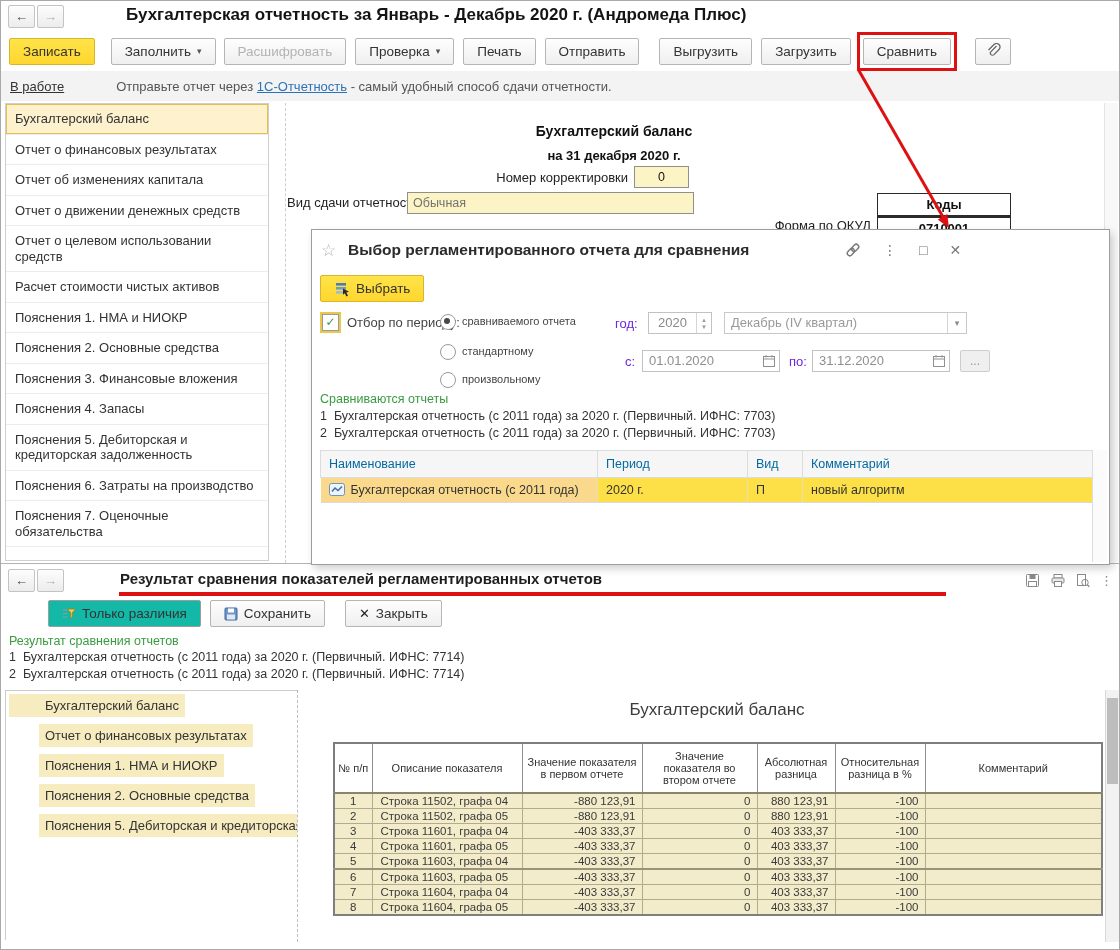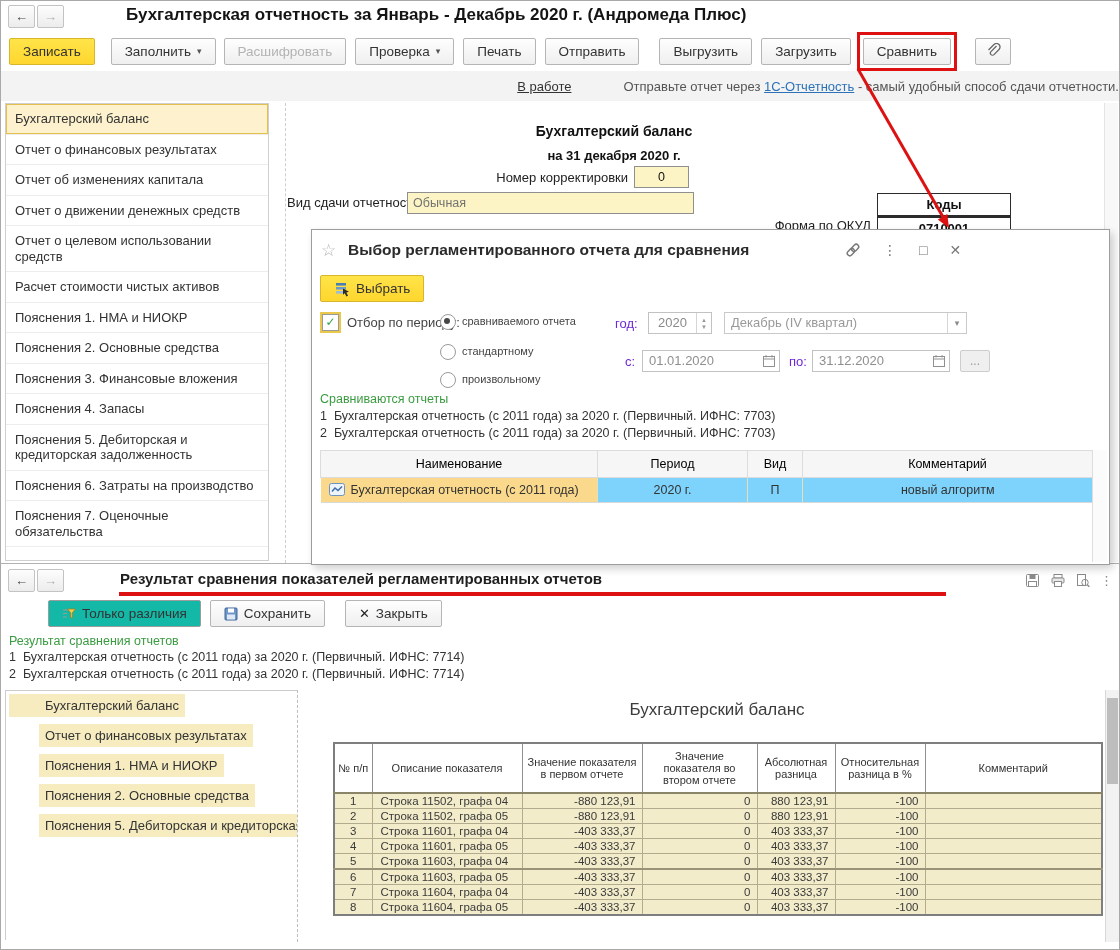--- a/index.html
+++ b/index.html
@@ -17,21 +17,21 @@
        font-size:13.5px;color:#333;padding:0 13px;display:inline-flex;align-items:center;gap:6px;
        font-family:inherit;white-space:nowrap;cursor:pointer;}
   .btn.yellow{background:linear-gradient(#ffe449,#ffd62e);border-color:#d8b62a;}
   .btn.disabled{color:#b3b3b3;}
   .btn.pressed{background:#14b8a6;border-color:#9c9c9c;margin-left:40px;}
   .caret{font-size:9px;color:#555;}
   .cmp-wrap{position:relative;display:inline-flex;}
   .cmp-box{position:absolute;left:-6px;top:-6px;right:-6px;bottom:-6px;border:3px solid #dd1111;pointer-events:none;}
   .clip-btn{width:36px;justify-content:center;padding:0;}
   
-  .status{position:absolute;left:0;top:70px;width:100%;height:30px;background:#f3f3f3;display:flex;align-items:center;font-size:13px;justify-content:flex-end;}
+  .status{position:absolute;left:0;top:70px;width:100%;height:30px;background:#f3f3f3;display:flex;align-items:center;font-size:13px;}
   .status .state{margin-left:9px;color:#333;text-decoration:underline;cursor:pointer;}
   .status .msg{margin-left:52px;color:#555;}
   .status .lnk{color:#2d72b8;text-decoration:underline;cursor:pointer;}
   
   .sidebar{position:absolute;left:4px;top:102px;width:264px;height:458px;border:1px solid #cfcfcf;background:#fff;overflow:hidden;box-sizing:border-box;}
   .sb-item{padding:7px 9px;font-size:13px;color:#333;border-bottom:1px solid #ededed;line-height:15.5px;cursor:pointer;}
   .sb-item.sel{background:#fdf2cd;box-shadow:inset 0 0 0 1px #e3bf4d;}
   .vsplit{position:absolute;left:284px;top:102px;height:460px;width:0;border-left:1px dashed #cdcdcd;}
   .form-scroll{position:absolute;right:1px;top:102px;width:13px;height:459px;background:#f8f8f8;border-left:1px solid #e4e4e4;}
   
@@ -75,25 +75,25 @@
           text-align:center;line-height:20px;cursor:pointer;}
   .date-field{position:absolute;top:120px;width:138px;height:22px;border:1px solid #c2c2c2;box-sizing:border-box;}
   .date-field .val{position:absolute;left:6px;line-height:20px;font-size:13px;color:#8f8f8f;}
   .cal{position:absolute;right:3px;top:3px;cursor:pointer;}
   .more-btn{position:absolute;left:648px;top:120px;width:30px;height:22px;background:#efefef;border:1px solid #cdcdcd;
             color:#9a9a9a;font-size:12px;text-align:center;line-height:20px;border-radius:2px;cursor:pointer;box-sizing:border-box;}
   .green-h{position:absolute;font-size:12.5px;color:#3a9b41;}
   .info-lines{position:absolute;left:8px;}
   .info-line{font-size:12.5px;color:#333;height:17px;white-space:pre;}
   .dlg-tbl{position:absolute;left:8px;top:220px;width:772px;border-collapse:collapse;table-layout:fixed;}
-  .dlg-tbl th{background:#f6f6f6;border:1px solid #dcdcdc;font-weight:400;color:#000000;font-size:12.5px;text-align:center;
+  .dlg-tbl th{background:#f6f6f6;border:1px solid #dcdcdc;font-weight:400;color:#0369a1;font-size:12.5px;text-align:left;
               padding:6px 8px;cursor:pointer;}
   .dlg-tbl td{font-size:12.5px;color:#333;padding:5px 8px;border-bottom:1px solid #d9d9d9;border-left:1px solid #eadfb4;white-space:nowrap;overflow:hidden;}
   .dlg-tbl td.name{background:#fad98c;border-left:none;}
-  .dlg-tbl td.lite{background:#7dd3fc;text-align:center;}
+  .dlg-tbl td.lite{background:#fde047;}
   .ricon{display:inline-block;vertical-align:-2px;margin-right:6px;}
   .dlg-scroll{position:absolute;left:780px;top:220px;width:14px;height:112px;border-left:1px solid #ddd;background:#fbfbfb;}
   
   .rw{position:absolute;left:0;top:562px;width:100%;height:386px;border-top:1px solid #b2b2b2;background:#fff;}
   .rw-title{position:absolute;left:119px;top:6px;font-size:15px;font-weight:600;color:#1f1f1f;white-space:nowrap;}
   .rw-icons{position:absolute;left:1024px;top:9px;display:flex;gap:10px;align-items:center;color:#8a8a8a;}
   .rw-icons .ic{cursor:pointer;font-size:13px;line-height:15px;}
   .rw-toolbar{position:absolute;left:7px;top:36px;display:flex;align-items:center;}
   .rw .green-h{left:8px;top:70px;}
   .sections{position:absolute;left:4px;top:126px;width:292px;height:250px;border-top:1px solid #ccc;border-left:1px solid #ccc;

